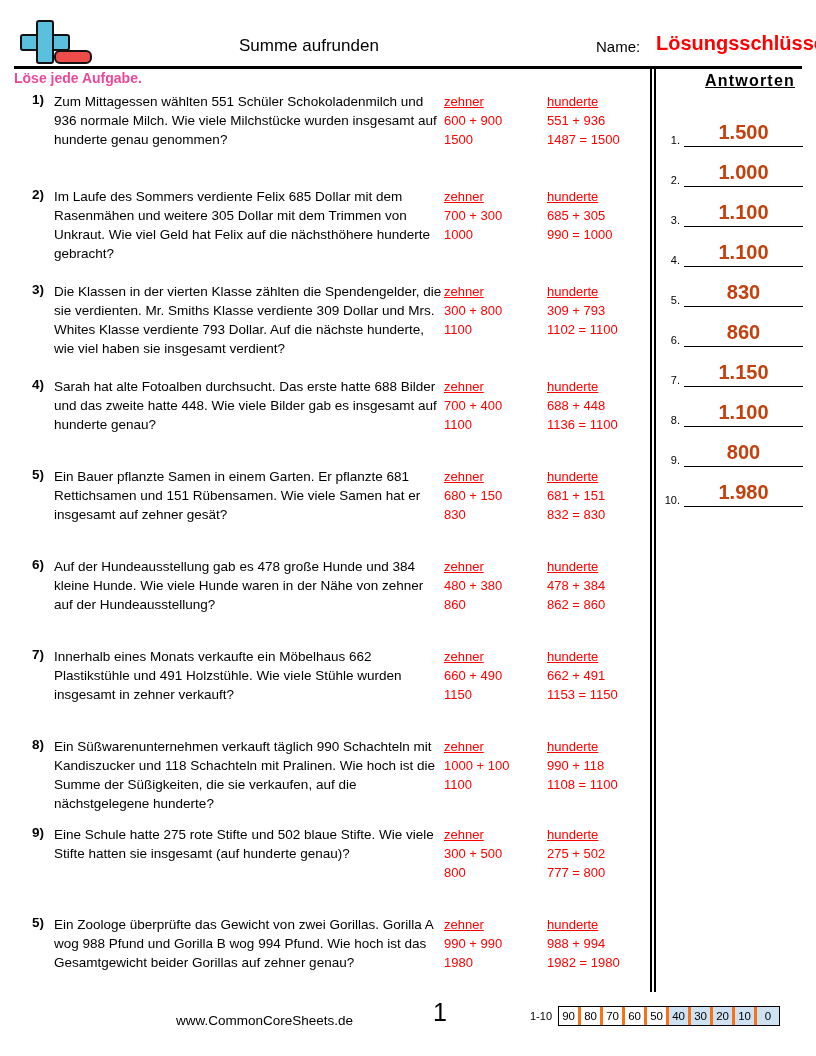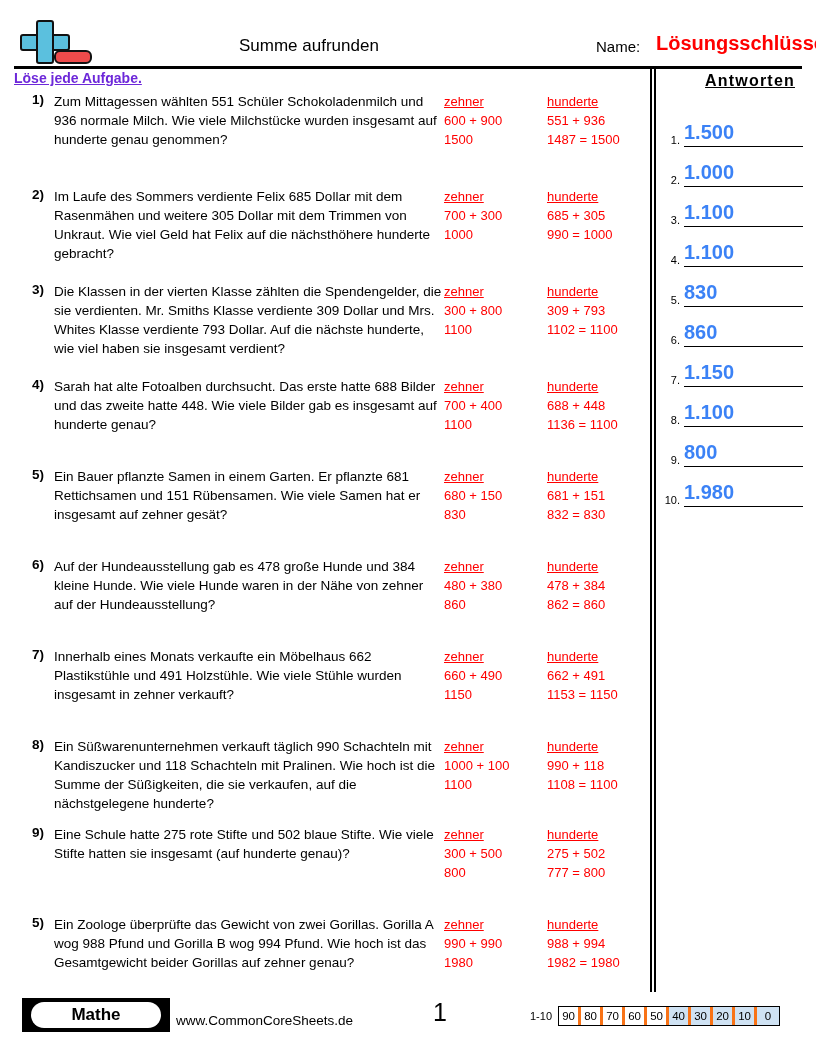--- a/index.html
+++ b/index.html
@@ -115,23 +115,22 @@
     height: 3px;
     background: #000;
   }
 
   .instructions {
     position: absolute;
     left: 14px;
     top: 70px;
     font-size: 14px;
     font-weight: bold;
-    color: #6d28d9;
-    white-space: nowrap;
-    text-decoration: underline;
+    color: #ec4899;
+    white-space: nowrap;
   }
 
   
   .vdiv {
     position: absolute;
     left: 650px;
     top: 69px;
     width: 6px;
     height: 923px;
     border-left: 2px solid #000;
@@ -232,24 +231,24 @@
     bottom: 0px;
     width: 119px;
     border-bottom: 1.5px solid #000;
     height: 32px;
   }
   .ans-val {
     position: absolute;
     left: 24px;
     bottom: 3px;
     width: 119px;
-    text-align: left;
+    text-align: center;
     font-size: 20px;
     font-weight: bold;
-    color: #3b82f6;
+    color: #c2410c;
     white-space: nowrap;
   }
 
   
   .footer {
     position: absolute;
     left: 0px;
     top: 992px;
     width: 816px;
     height: 64px;
@@ -564,23 +563,20 @@
         </div>
         <div class="ans-row" style="top: 398px;">
           <div class="ans-idx">10.</div>
           <div class="ans-line"></div>
           <div class="ans-val">1.980</div>
         </div>
       </div>
   </div>
 
   <div class="footer">
-    <div class="math-badge">
-      <div class="math-pill">Mathe</div>
-    </div>
     <div class="site-url">www.CommonCoreSheets.de</div>
     <div class="page-num">1</div>
     <div class="scale">
       <div class="scale-label">1-10</div>
       <div class="scale-boxes" id="scale-container">
           <div class="scale-box">90</div>
           <div class="scale-box">80</div>
           <div class="scale-box">70</div>
           <div class="scale-box">60</div>
           <div class="scale-box">50</div>

